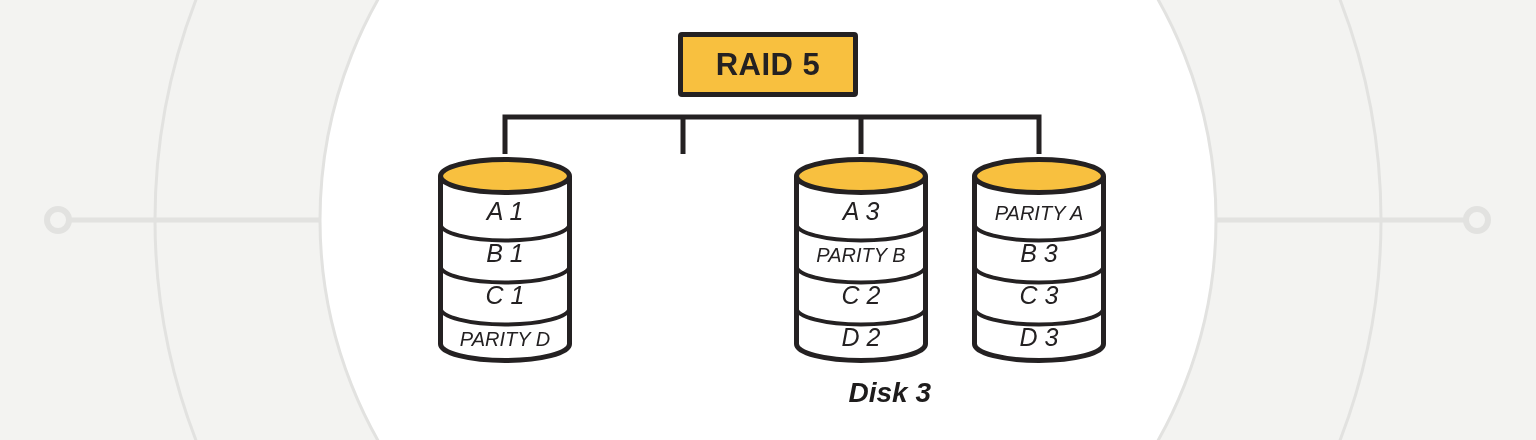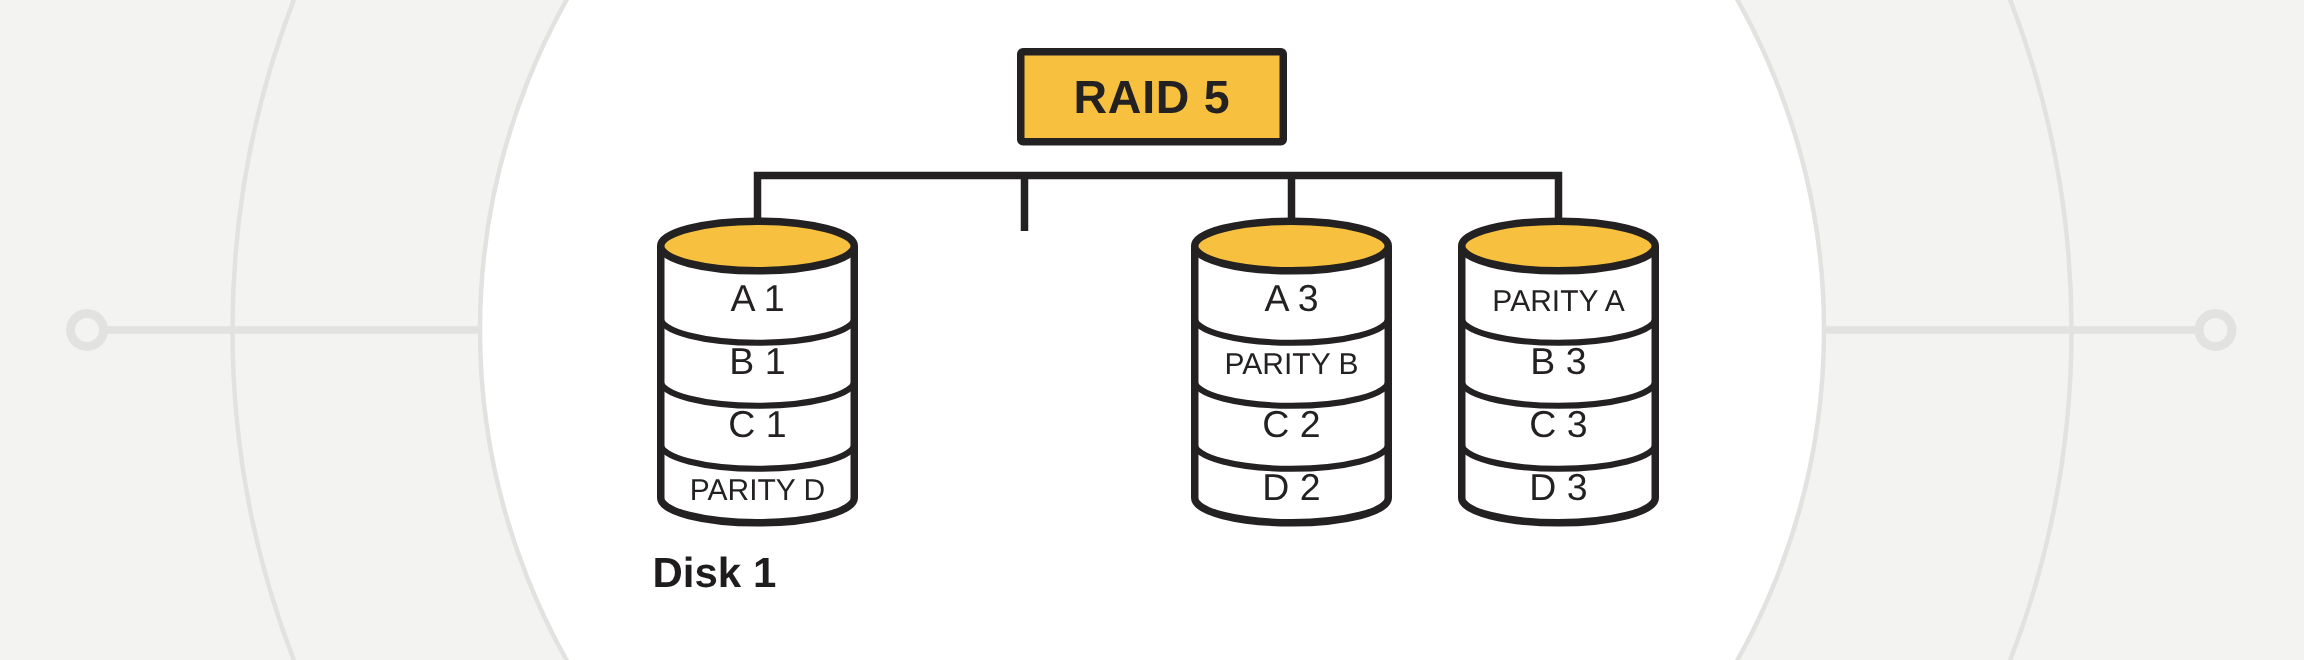--- a/index.html
+++ b/index.html
@@ -9,21 +9,21 @@
 
   .layer { position:absolute; left:0; top:0; }
 
   
   .raid-badge { position:absolute; left:678px; top:32px; width:180px; height:65px;
     box-sizing:border-box; background:#F8C03F; border:5px solid #242122; border-radius:4px;
     display:flex; align-items:center; justify-content:center;
     font-size:31px; font-weight:700; color:#242122; letter-spacing:0.5px; }
 
   
-  .disk { position:absolute; top:144px; width:140px; text-align:left; }
+  .disk { position:absolute; top:156px; width:140px; text-align:right;font-style:italic; }
   .disk-name { margin-top:5px; font-size:28px; font-weight:700; color:#1E1C1C; }
 
   .cyl-body { fill:#FFFFFF; stroke:#242122; stroke-width:5; stroke-linejoin:round; }
   .cyl-divider { fill:none; stroke:#242122; stroke-width:4; }
   .cyl-top { fill:#F8C03F; stroke:#242122; stroke-width:5; }
   .block-label { font-family:"Liberation Sans", sans-serif; font-size:25px;
                  fill:#242122; text-anchor:middle; }
   .block-label.small { font-size:20px; }
 </style>
 </head>
@@ -55,36 +55,36 @@
       <path class="cyl-body" d="M5.5,20 L5.5,188 A64.5,16.5 0 0 0 134.5,188 L134.5,20"></path>
       <path class="cyl-divider" d="M5.5,68 A64.5,16.5 0 0 0 134.5,68"></path>
       <path class="cyl-divider" d="M5.5,110 A64.5,16.5 0 0 0 134.5,110"></path>
       <path class="cyl-divider" d="M5.5,152 A64.5,16.5 0 0 0 134.5,152"></path>
       <ellipse class="cyl-top" cx="70" cy="20" rx="64.5" ry="16.5"></ellipse>
       <text class="block-label" x="70" y="63.5">A 1</text>
       <text class="block-label" x="70" y="105.5">B 1</text>
       <text class="block-label" x="70" y="147.5">C 1</text>
       <text class="block-label small" x="70" y="189.5">PARITY D</text>
     </svg>
-    <div class="disk-name">Disk 1</div>
   </div>
 
 
   <div class="disk" style="left:791px">
     <svg width="140" height="212" viewBox="0 0 140 212">
       <path class="cyl-body" d="M5.5,20 L5.5,188 A64.5,16.5 0 0 0 134.5,188 L134.5,20"></path>
       <path class="cyl-divider" d="M5.5,68 A64.5,16.5 0 0 0 134.5,68"></path>
       <path class="cyl-divider" d="M5.5,110 A64.5,16.5 0 0 0 134.5,110"></path>
       <path class="cyl-divider" d="M5.5,152 A64.5,16.5 0 0 0 134.5,152"></path>
       <ellipse class="cyl-top" cx="70" cy="20" rx="64.5" ry="16.5"></ellipse>
       <text class="block-label" x="70" y="63.5">A 3</text>
       <text class="block-label small" x="70" y="105.5">PARITY B</text>
       <text class="block-label" x="70" y="147.5">C 2</text>
       <text class="block-label" x="70" y="189.5">D 2</text>
     </svg>
+    <div class="disk-name">Disk 3</div>
   </div>
 
   <div class="disk" style="left:969px">
     <svg width="140" height="212" viewBox="0 0 140 212">
       <path class="cyl-body" d="M5.5,20 L5.5,188 A64.5,16.5 0 0 0 134.5,188 L134.5,20"></path>
       <path class="cyl-divider" d="M5.5,68 A64.5,16.5 0 0 0 134.5,68"></path>
       <path class="cyl-divider" d="M5.5,110 A64.5,16.5 0 0 0 134.5,110"></path>
       <path class="cyl-divider" d="M5.5,152 A64.5,16.5 0 0 0 134.5,152"></path>
       <ellipse class="cyl-top" cx="70" cy="20" rx="64.5" ry="16.5"></ellipse>
       <text class="block-label small" x="70" y="63.5">PARITY A</text>

